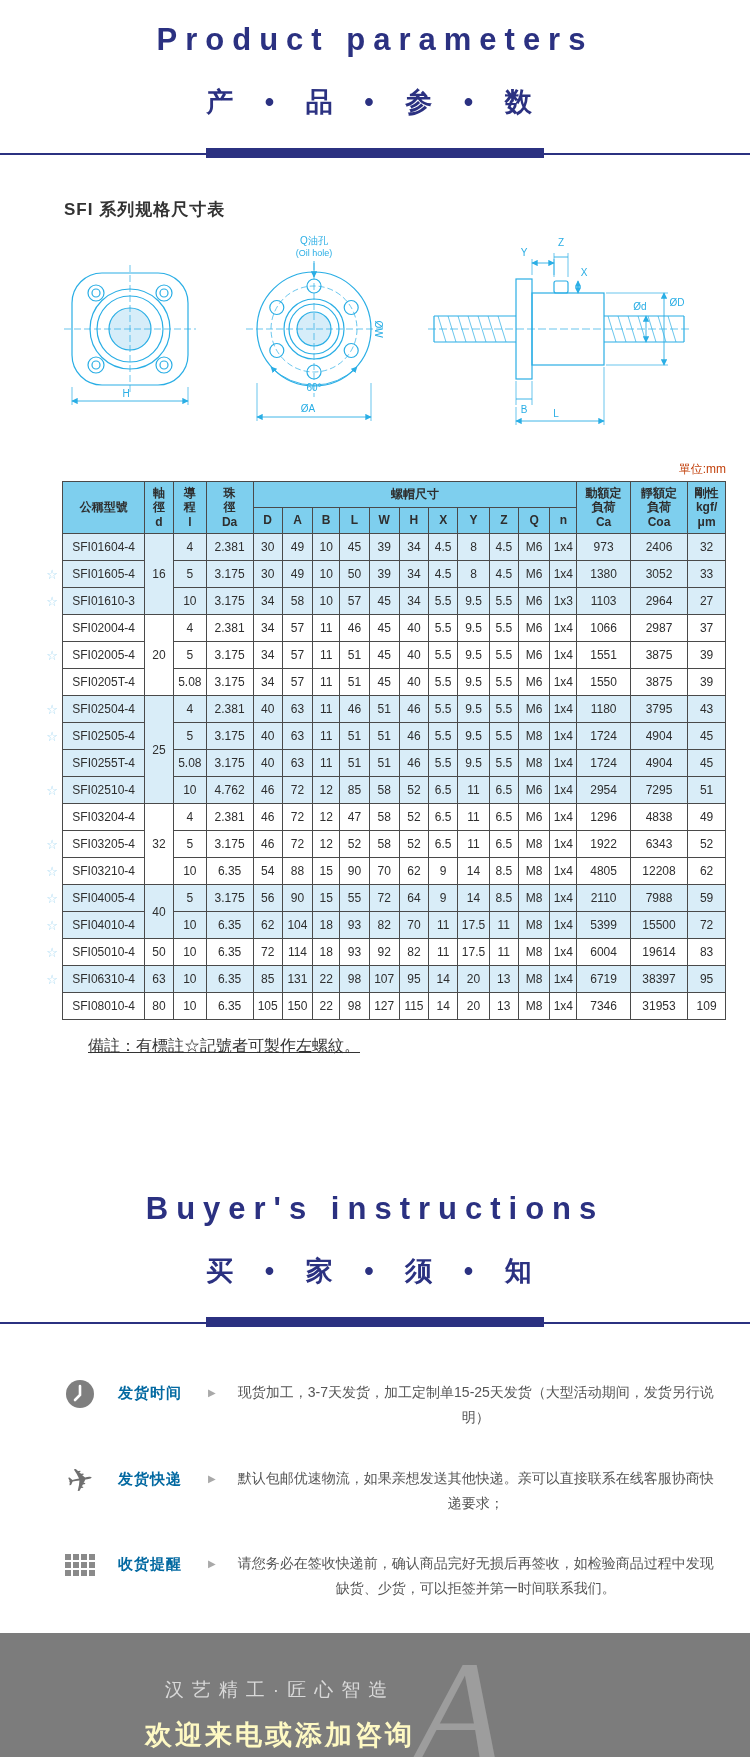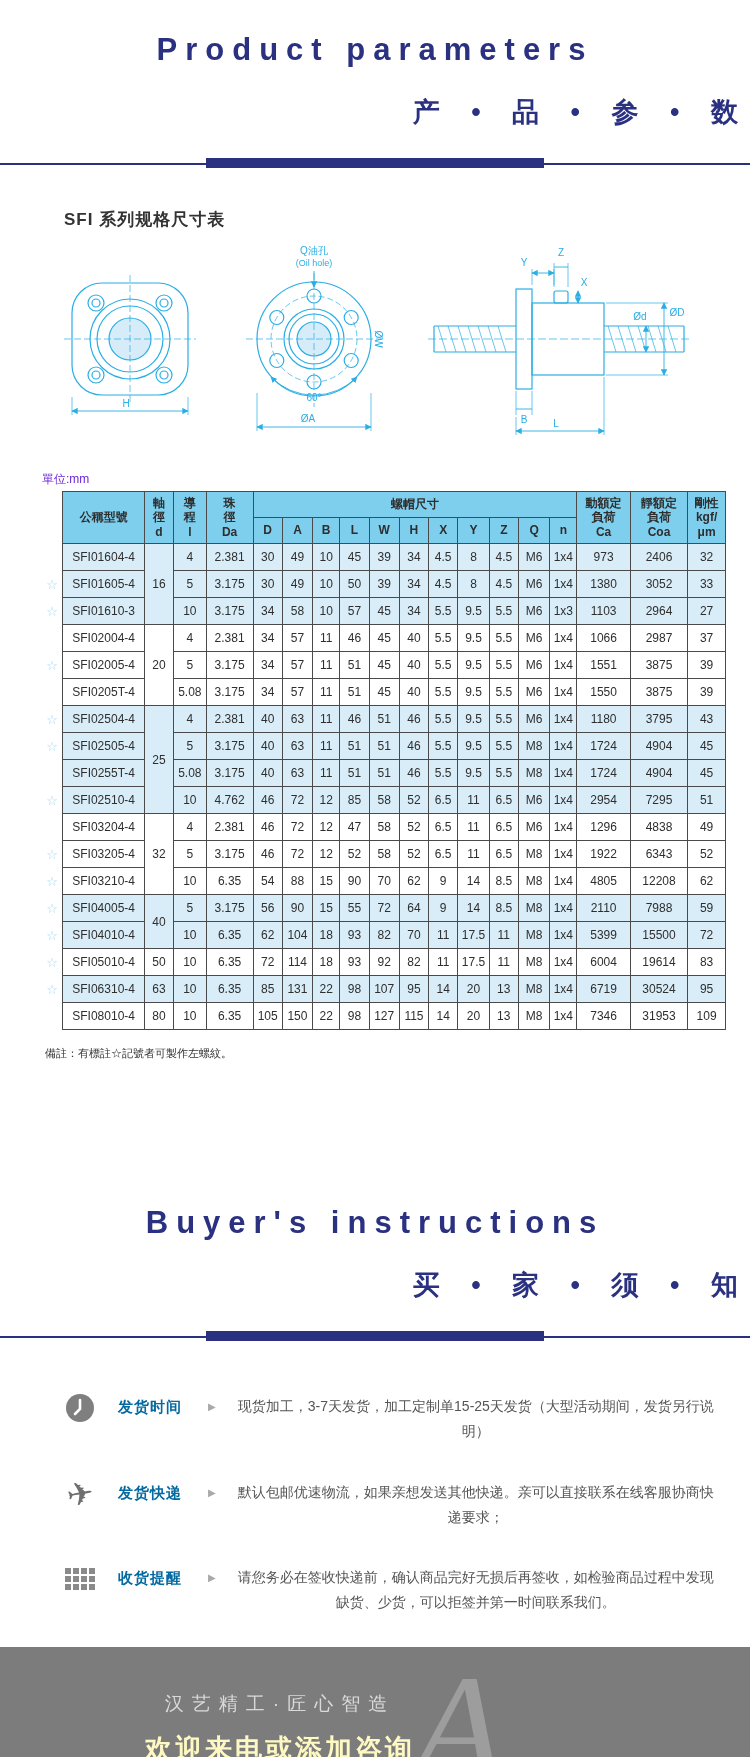--- a/index.html
+++ b/index.html
@@ -1,41 +1,41 @@
 <!DOCTYPE html>
 <html><head>
 <meta charset="utf-8">
 <style>
   html,body { margin:0; padding:0; background:#ffffff; }
   body { font-family:"Liberation Sans", sans-serif; }
   .page { width:750px; min-height:1757px; background:#fff; overflow:hidden; }
 
   
-  .sec-head { padding-top:32px; }
+  .sec-head { padding-top:22px; }
   .title-en { text-align:center; color:#2b3181; font-size:31px; font-weight:600; letter-spacing:8px; }
-  .title-zh { text-align:right; color:#2b3181; font-size:27px; font-weight:700; letter-spacing:12px; margin-top:26px; }
+  .title-zh { text-align:center; color:#2b3181; font-size:27px; font-weight:700; letter-spacing:12px; margin-top:26px; }
   .divider { position:relative; height:12px; margin-top:28px; }
   .divider .thin { position:absolute; left:0; right:0; top:5px; height:2px; background:#2b3181; }
   .divider .thick { position:absolute; left:50%; top:0; transform:translateX(-50%); width:338px; height:10px; background:#2b3181; }
 
   .table-title { margin:38px 0 0 64px; font-size:17px; font-weight:700; color:#333; letter-spacing:1px; }
 
   .diagrams { margin:10px 0 0 56px; }
 
-  .unit { width:684px; margin:8px 4px 3px 42px; font-size:12px; color:#6d28d9; }
+  .unit { width:684px; margin:8px 4px 3px 42px; text-align:right; font-size:12px; color:#c2410c; }
 
   
   table.spec { margin-left:42px; width:684px; border-collapse:collapse; table-layout:fixed; font-size:12px; color:#2e2e2e; }
   table.spec th, table.spec td { border:1px solid #4a4a4a; text-align:center; padding:1px 0; overflow:hidden; }
   table.spec thead th { background:#7ecfee; font-weight:600; white-space:pre-line; line-height:1.2; padding:4px 0; }
   table.spec td { height:24px; background:#fff; }
   table.spec tr.shade td { background:#d9edf8; }
   table.spec .star-cell { border:none !important; background:#fff !important; color:#a5d8f2; font-size:13px; padding:0; }
 
-  .note { margin:16px 0 0 45px; font-size:11px; color:#333; }
+  .note { margin:16px 0 0 88px; font-size:16px; color:#333;text-decoration:underline; }
 
   .buyers { margin-top:112px; }
 
   
   .services { margin:48px 30px 0 62px; }
   .svc-row { display:flex; align-items:flex-start; margin-bottom:32px; }
   .svc-icon { width:36px; flex:none; margin-top:2px; text-align:center; }
   .plane { font-size:32px; color:#6f6f6f; line-height:30px; display:inline-block; transform:rotate(-10deg); }
   .grid-icon { display:grid; grid-template-columns:repeat(4,6px); grid-gap:2px; width:30px; margin:4px auto 0; }
   .grid-icon i { display:block; width:6px; height:6px; background:#8a8a8a; }
@@ -549,21 +549,21 @@
           <td>22</td>
           <td>98</td>
           <td>107</td>
           <td>95</td>
           <td>14</td>
           <td>20</td>
           <td>13</td>
           <td>M8</td>
           <td>1x4</td>
           <td>6719</td>
-          <td>30524</td>
+          <td>38397</td>
           <td>95</td>
         </tr>
         <tr>
           <td class="star-cell"></td>
           <td>SFI08010-4</td>
           <td rowspan="1">80</td>
           <td>10</td>
           <td>6.35</td>
           <td>105</td>
           <td>150</td>

